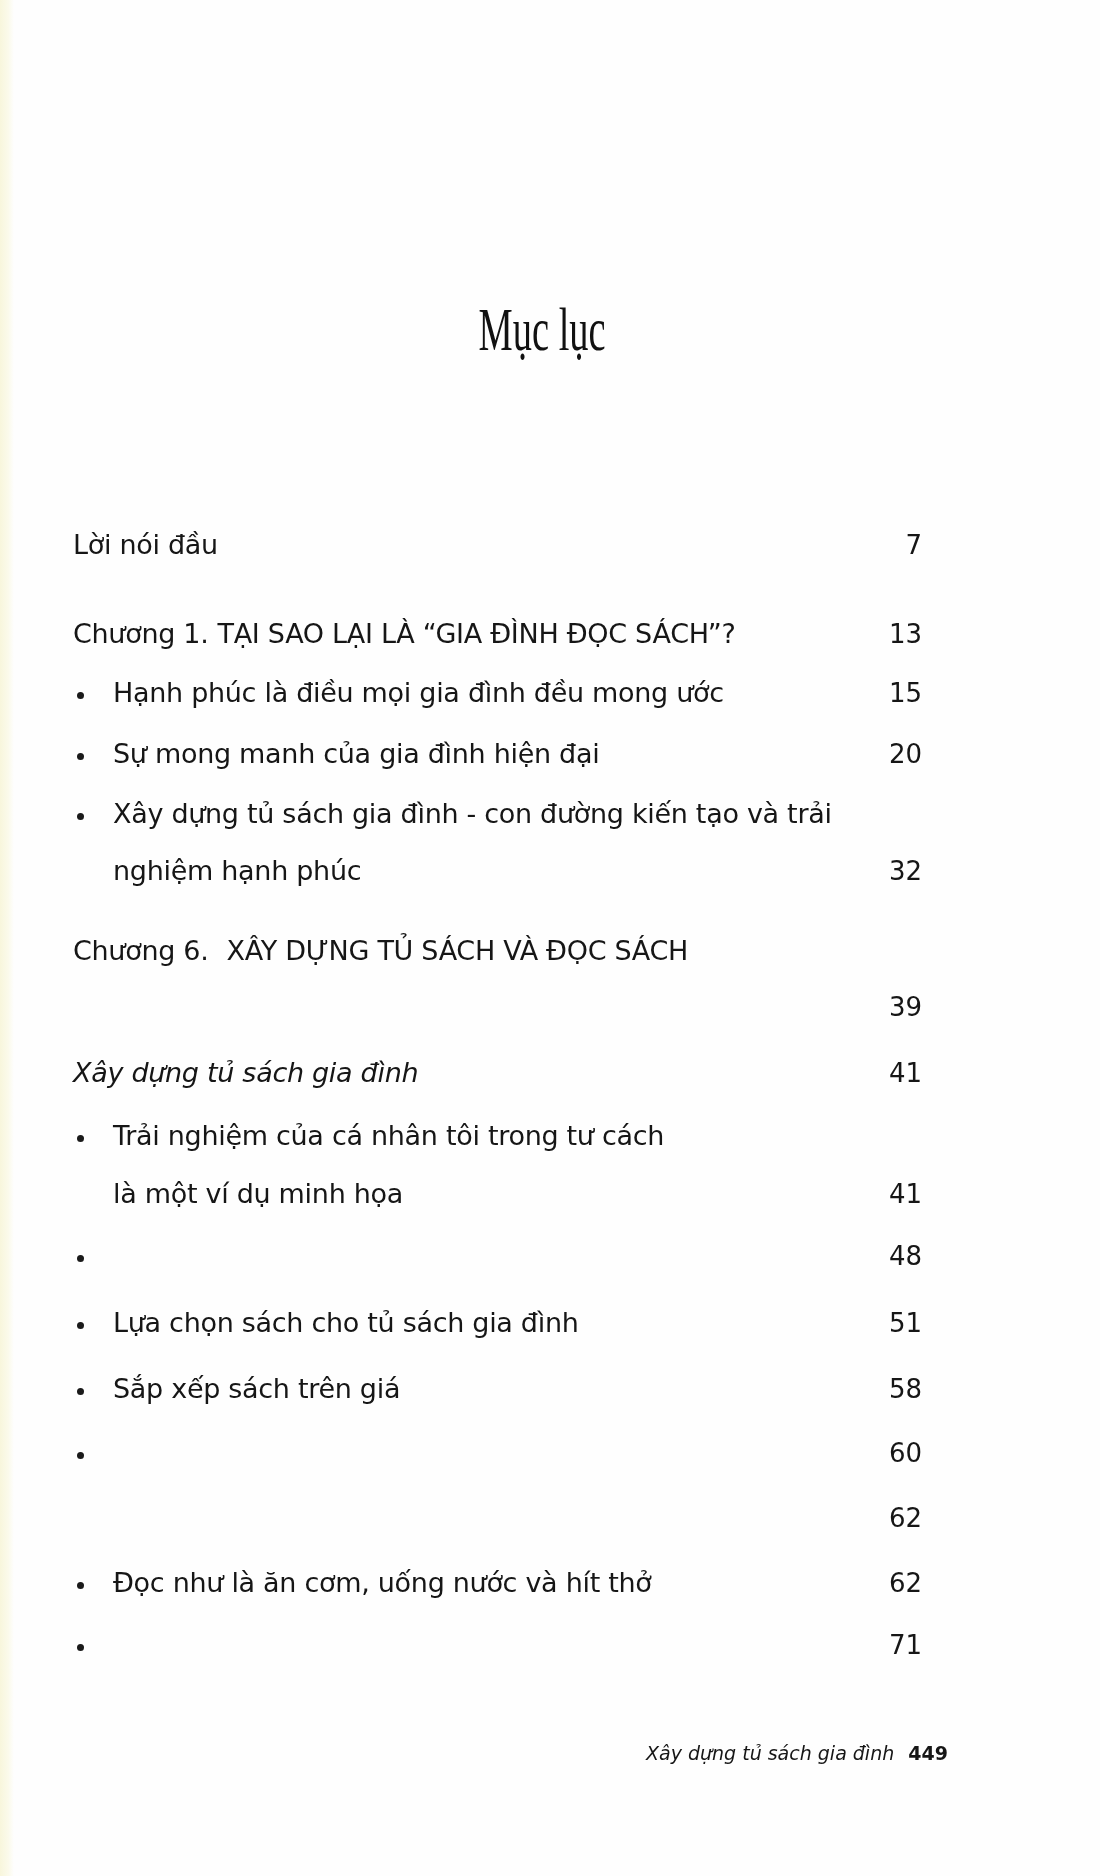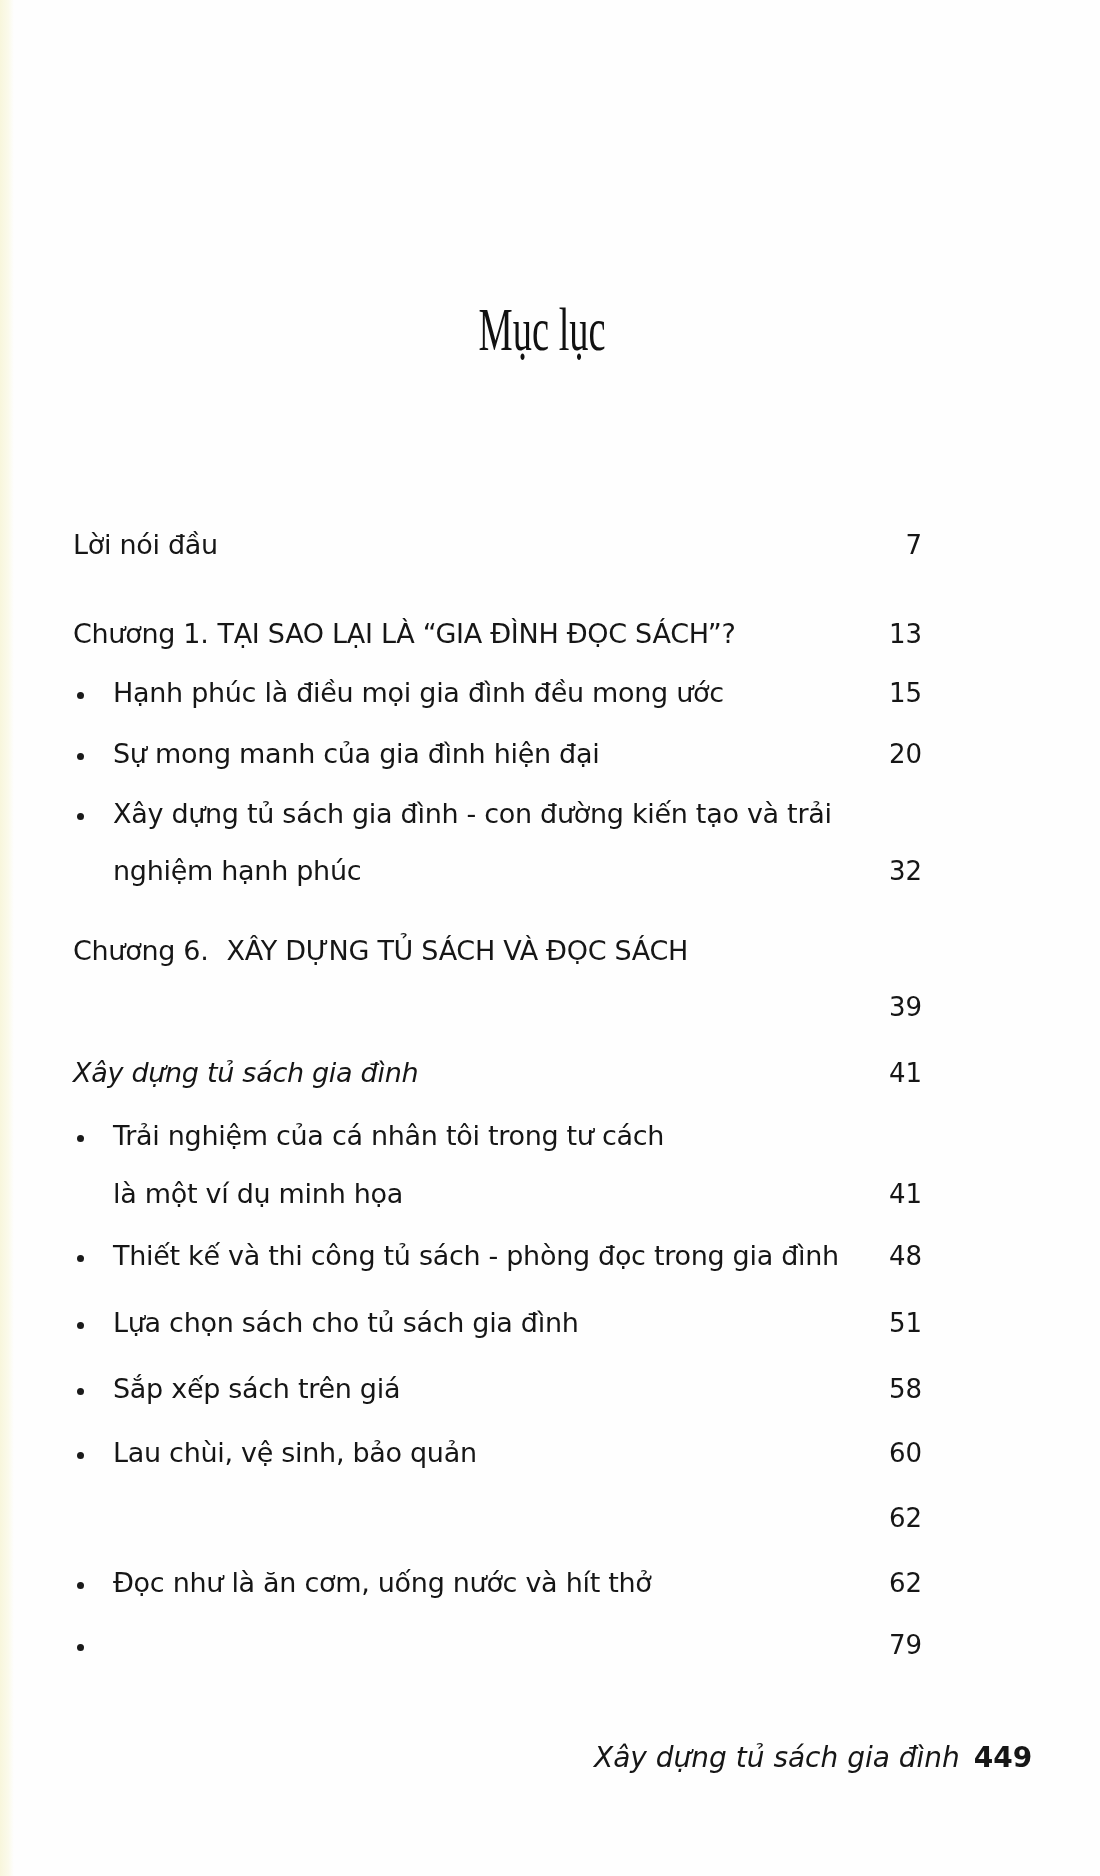--- a/index.html
+++ b/index.html
@@ -36,22 +36,22 @@
     width: 7px; height: 7px; border-radius: 50%; background: #1a1a1a;
   }
   .text.italic { font-style: italic; }
   .chap-label { font-weight: normal; }
   .chap-gap { display: inline-block; width: 9px; }
   .page {
     position: absolute; right: 126px; bottom: 8px;
     font-size: 26px; line-height: 1; text-align: right; white-space: nowrap;
   }
   .footer {
-    position: absolute; left: 594px; top: 1744px; width: 352px; text-align: left;
-    white-space: nowrap; font-size: 28px; line-height: 1;
+    position: absolute; left: 646px; top: 1744px; width: 352px; text-align: left;
+    white-space: nowrap; font-size: 19px; line-height: 1;
   }
   .footer .ft { font-style: italic; }
   .footer .fp { font-weight: bold; margin-left: 14px; }
 </style>
 </head>
 <body>
 
 <div class="edge"></div>
 
 <div class="title">Mục lục</div>
@@ -115,53 +115,51 @@
     <span class="page"></span>
   </div>
 
   <div class="row cont" style="top:1171px">
     <span class="text">là một ví dụ minh họa</span>
     <span class="page">41</span>
   </div>
 
   <div class="row bullet" style="top:1233px">
     <span class="bul"></span>
-    <span class="text">Thiết kế và thi công tủ sách - phòng đọc trong gia đình</span>
     <span class="page">48</span>
   </div>
 
   <div class="row bullet" style="top:1300px">
     <span class="bul"></span>
     <span class="text">Lựa chọn sách cho tủ sách gia đình</span>
     <span class="page">51</span>
   </div>
 
   <div class="row bullet" style="top:1366px">
     <span class="bul"></span>
     <span class="text">Sắp xếp sách trên giá</span>
     <span class="page">58</span>
   </div>
 
   <div class="row bullet" style="top:1430px">
     <span class="bul"></span>
-    <span class="text">Lau chùi, vệ sinh, bảo quản</span>
     <span class="page">60</span>
   </div>
 
   <div class="row section" style="top:1495px">
     <span class="page">62</span>
   </div>
 
   <div class="row bullet" style="top:1560px">
     <span class="bul"></span>
     <span class="text">Đọc như là ăn cơm, uống nước và hít thở</span>
     <span class="page">62</span>
   </div>
 
   <div class="row bullet" style="top:1622px">
     <span class="bul"></span>
-    <span class="page">79</span>
+    <span class="page">71</span>
   </div>
 </div>
 
 <div class="footer">
   <span class="ft">Xây dựng tủ sách gia đình</span><span class="fp">449</span>
 </div>
 
 </body></html>

